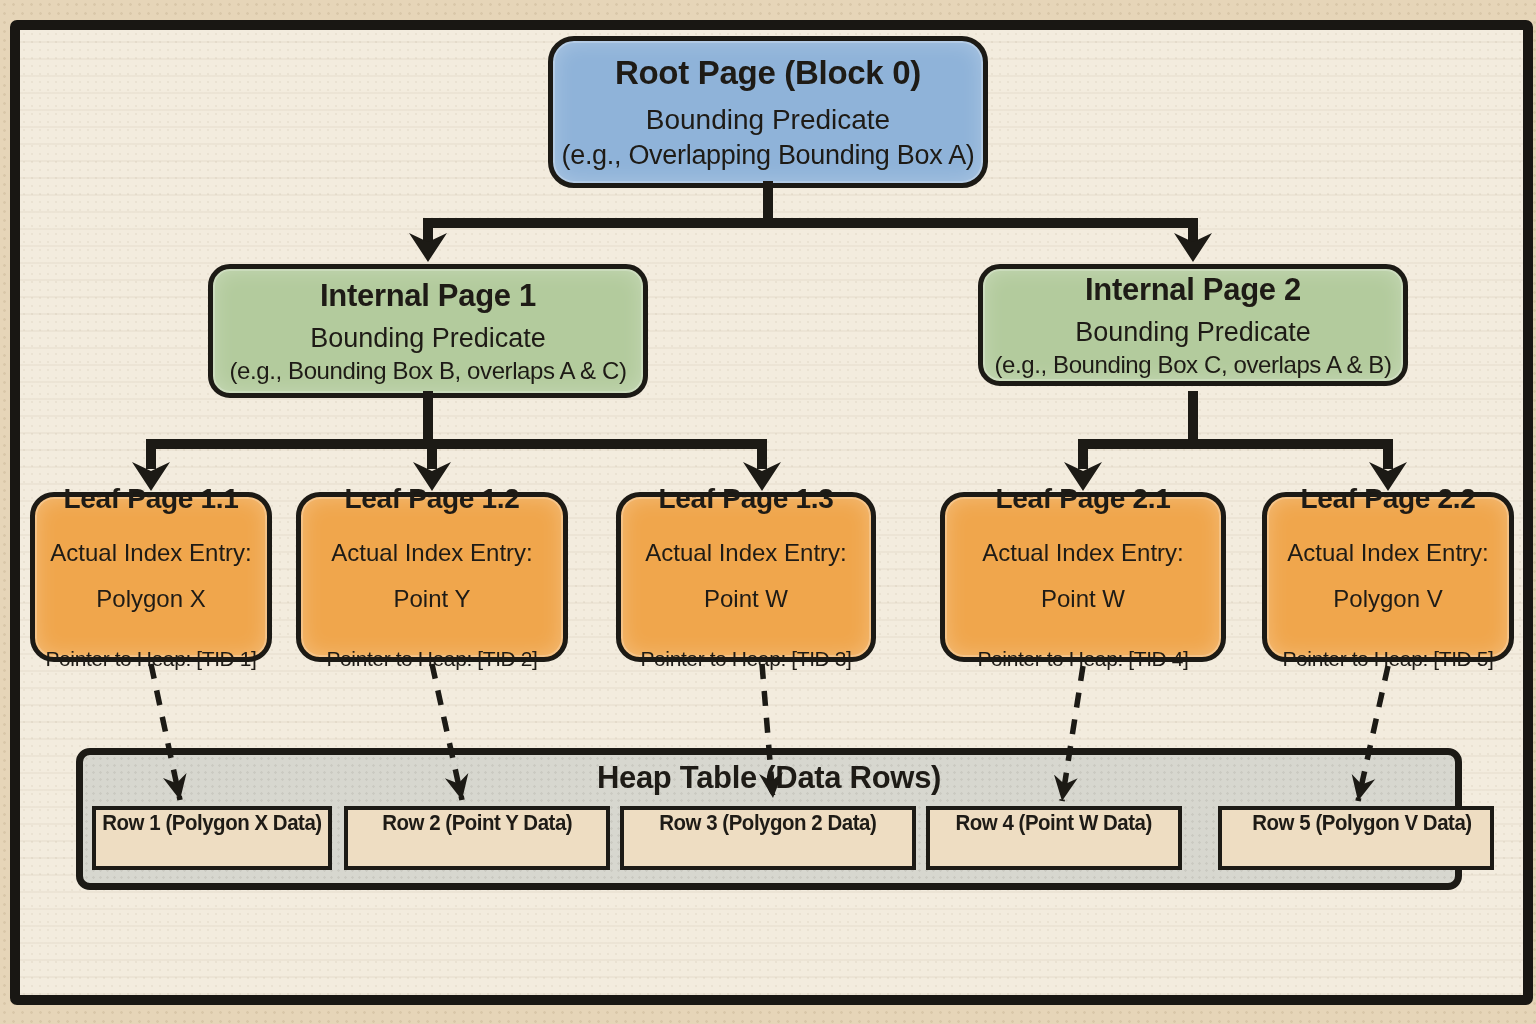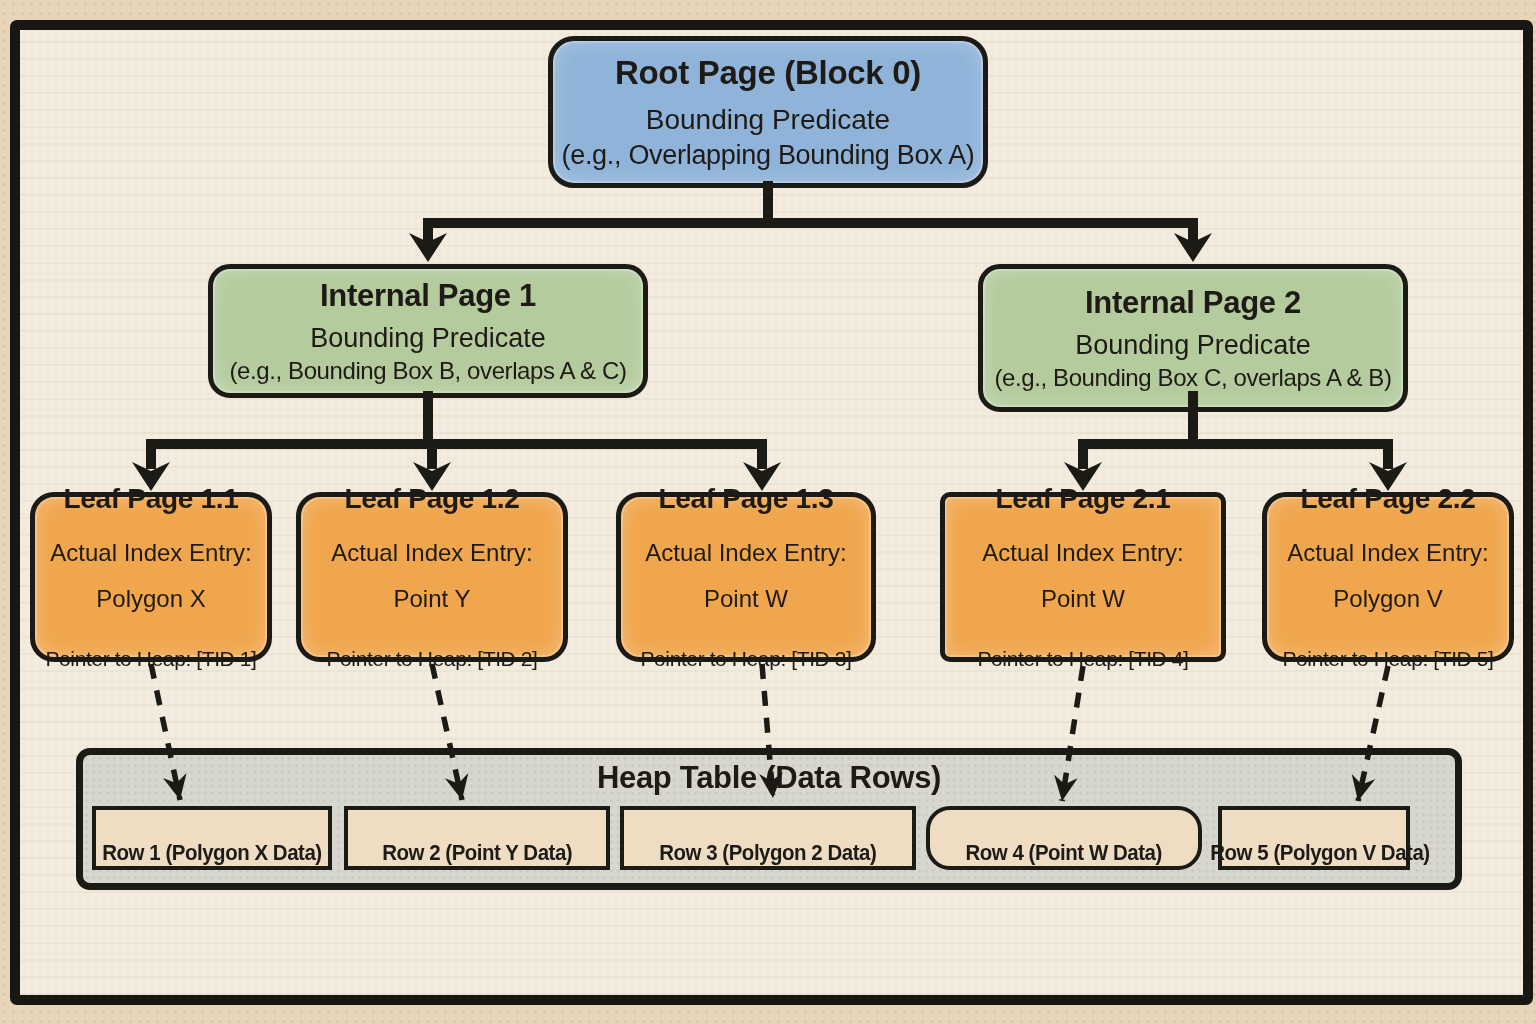--- a/index.html
+++ b/index.html
@@ -53,21 +53,21 @@
     background-image:radial-gradient(rgba(110,105,95,0.12) 1px, transparent 1.5px);
     background-size:7px 7px;
   }
   .heap-title{
     position:absolute;left:0;right:0;top:5px;text-align:center;
     font-weight:bold;font-size:31px;letter-spacing:-0.3px;
   }
   .hrow{
     position:absolute;top:51px;height:64px;box-sizing:border-box;
     border:4px solid #1c1a15;background:#eeddc2;
-    display:flex;align-items:flex-end;justify-content:center;
+    display:flex;align-items:flex-start;justify-content:center;
     font-weight:bold;font-size:22px;letter-spacing:-0.5px;white-space:nowrap;
   }
   .hrow span{display:inline-block;transform:scaleX(0.93);transform-origin:center;}
   svg.connectors{
     position:absolute;left:0;top:0;width:1536px;height:1024px;
     pointer-events:none;
   }
 </style>
 </head>
 <body>
@@ -81,21 +81,21 @@
     <div class="line">Bounding Predicate</div>
     <div class="line sub">(e.g., Overlapping Bounding Box A)</div>
   </div>
 
   <div class="node internal-node" style="left:208px;top:264px;width:440px;height:134px;">
     <div class="title">Internal Page 1</div>
     <div class="line">Bounding Predicate</div>
     <div class="line sub">(e.g., Bounding Box B, overlaps A &amp; C)</div>
   </div>
 
-  <div class="node internal-node" style="left:978px;top:264px;width:430px;height:148px;">
+  <div class="node internal-node" style="left:978px;top:264px;width:430px;height:122px;">
     <div class="title">Internal Page 2</div>
     <div class="line">Bounding Predicate</div>
     <div class="line sub">(e.g., Bounding Box C, overlaps A &amp; B)</div>
   </div>
 
   <div class="node leaf-node" style="left:30px;top:492px;width:242px;height:170px;">
     <div class="title">Leaf Page 1.1</div>
     <div class="line">Actual Index Entry:</div>
     <div class="line">Polygon X</div>
     <div class="pointer">Pointer to Heap: [TID 1]</div>
@@ -108,21 +108,21 @@
     <div class="pointer">Pointer to Heap: [TID 2]</div>
   </div>
 
   <div class="node leaf-node" style="left:616px;top:492px;width:260px;height:170px;">
     <div class="title">Leaf Page 1.3</div>
     <div class="line">Actual Index Entry:</div>
     <div class="line">Point W</div>
     <div class="pointer">Pointer to Heap: [TID 3]</div>
   </div>
 
-  <div class="node leaf-node" style="left:940px;top:492px;width:286px;height:170px;border-radius:10px;">
+  <div class="node leaf-node" style="left:940px;top:492px;width:286px;height:170px;">
     <div class="title">Leaf Page 2.1</div>
     <div class="line">Actual Index Entry:</div>
     <div class="line">Point W</div>
     <div class="pointer">Pointer to Heap: [TID 4]</div>
   </div>
 
   <div class="node leaf-node" style="left:1262px;top:492px;width:252px;height:170px;">
     <div class="title">Leaf Page 2.2</div>
     <div class="line">Actual Index Entry:</div>
     <div class="line">Polygon V</div>
@@ -133,24 +133,24 @@
     <div class="heap-title">Heap Table (Data Rows)</div>
     <div class="hrow" style="left:9px;width:240px;">
       <span>Row 1 (Polygon X Data)</span>
     </div>
     <div class="hrow" style="left:261px;width:266px;">
       <span>Row 2 (Point Y Data)</span>
     </div>
     <div class="hrow" style="left:537px;width:296px;">
       <span>Row 3 (Polygon 2 Data)</span>
     </div>
-    <div class="hrow" style="left:843px;width:276px;border-radius:24px;">
+    <div class="hrow" style="left:843px;width:256px;">
       <span>Row 4 (Point W Data)</span>
     </div>
-    <div class="hrow" style="left:1135px;width:192px;padding-left:12px;">
+    <div class="hrow" style="left:1135px;width:276px;padding-left:12px;">
       <span>Row 5 (Polygon V Data)</span>
     </div>
   </div>
 
   <svg class="connectors" viewBox="0 0 1536 1024">
     <defs>
       <marker id="dashhead" markerUnits="userSpaceOnUse" markerWidth="34" markerHeight="30" refX="25" refY="13" orient="auto">
         <path d="M0,1 L25,13 L0,25 L8,13 Z" fill="#1c1a15"></path>
       </marker>
     </defs>

